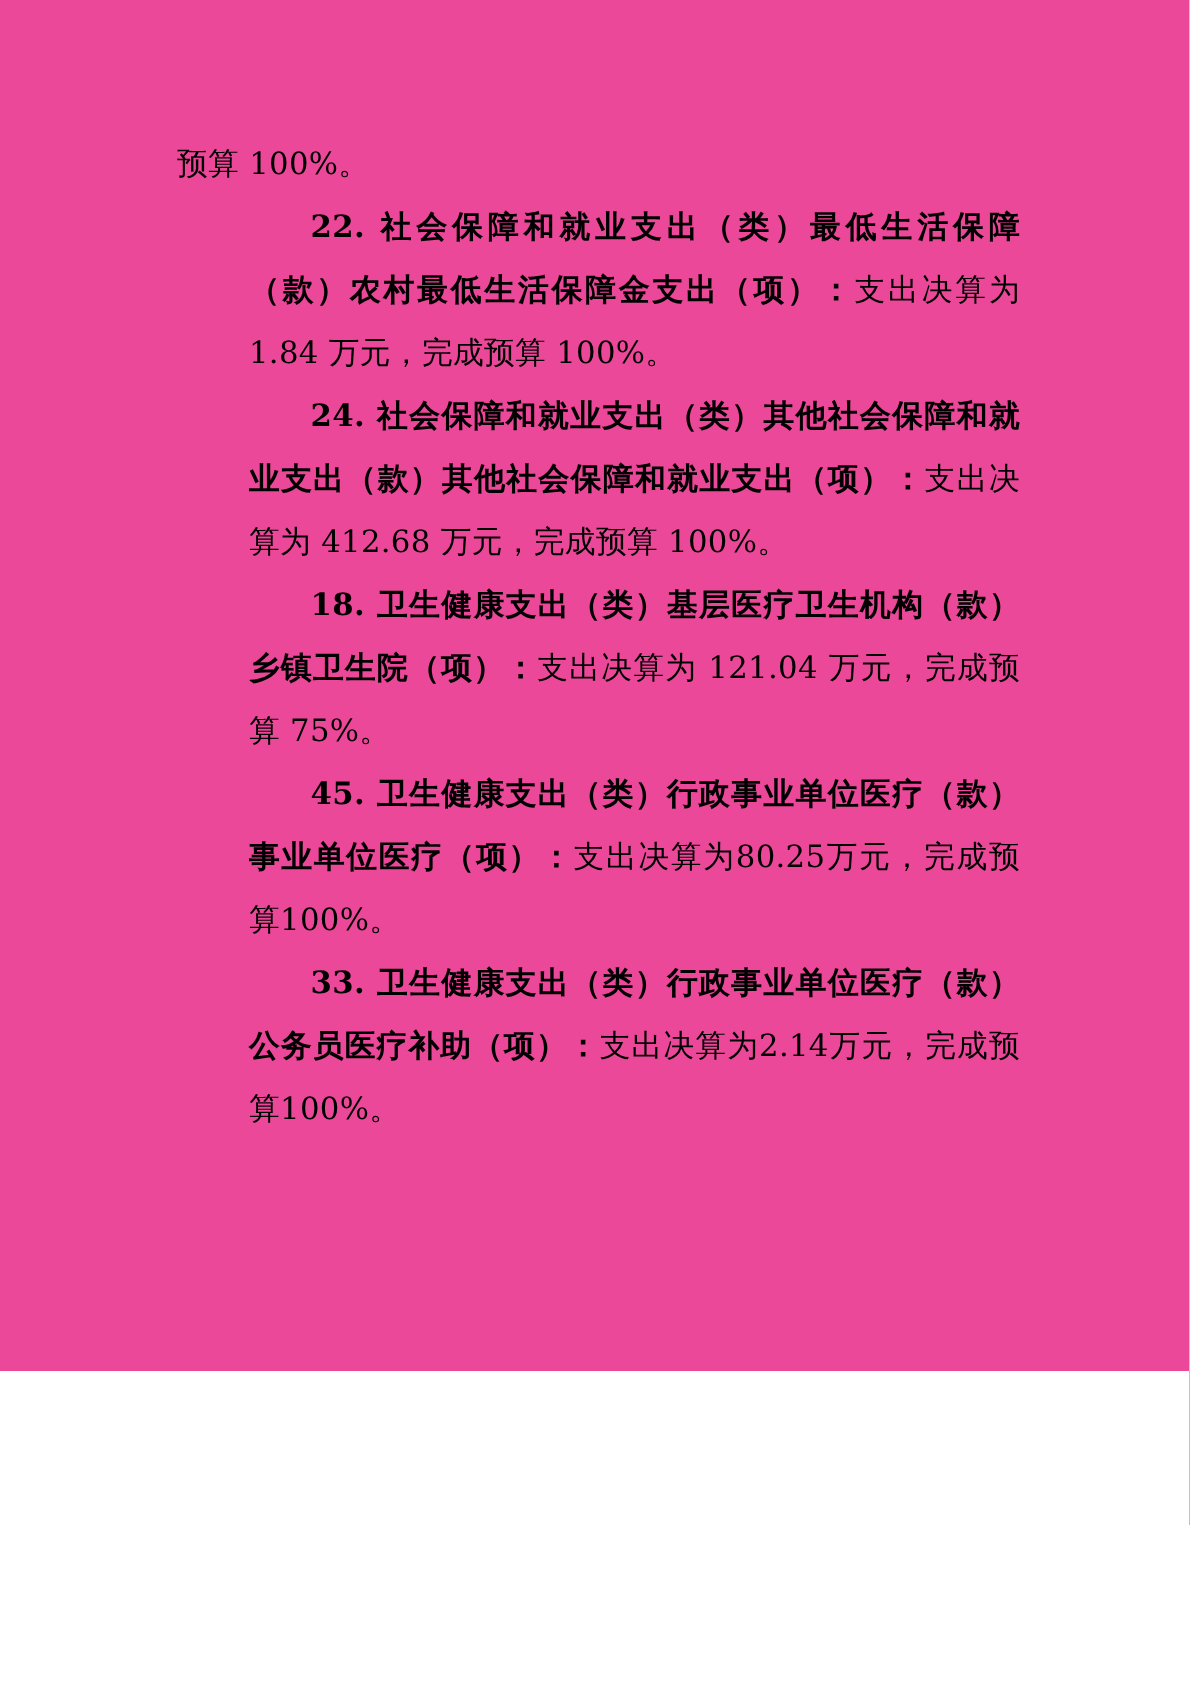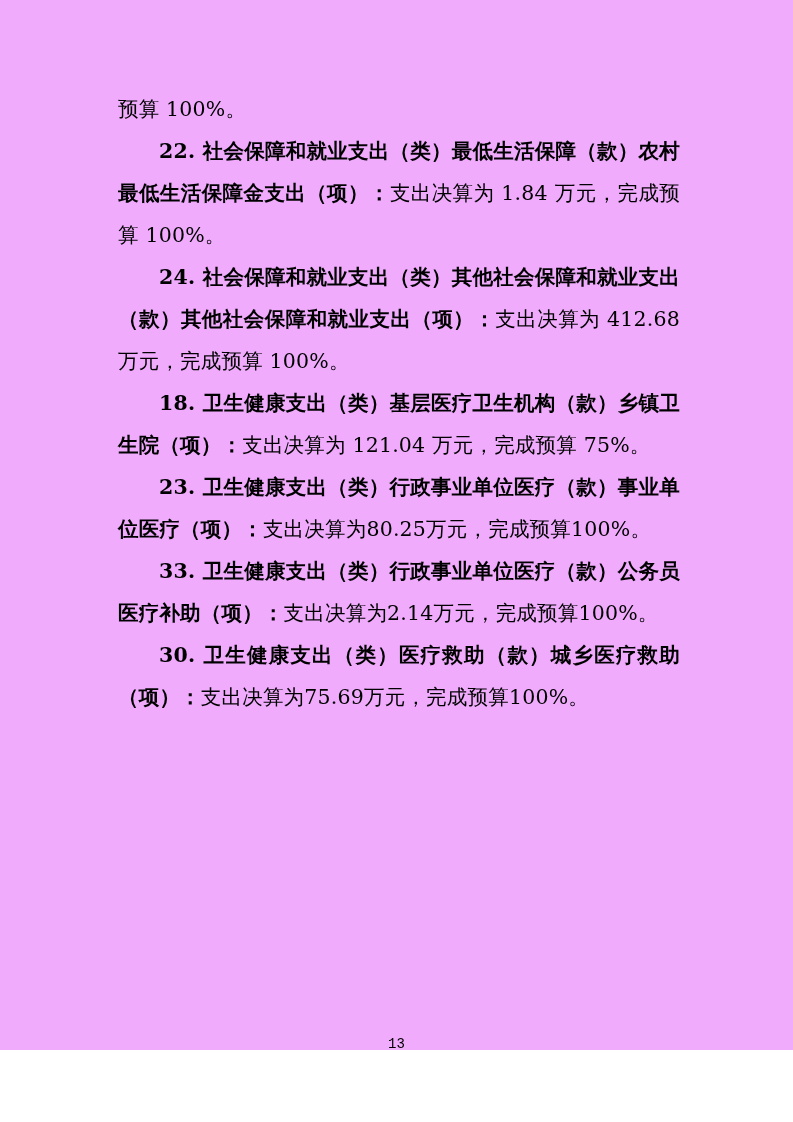--- a/index.html
+++ b/index.html
@@ -3,22 +3,22 @@
 <meta charset="utf-8">
 <style>
   html, body {
     margin: 0;
     padding: 0;
     background: #ffffff;
   }
   .page {
     position: relative;
     width: 793px;
-    height: 1050px;
-    background: #f0abfc;
+    height: 914px;
+    background: #ec4899;
     margin: 0 auto;
     overflow: hidden;
     font-family: "DejaVu Serif", "Liberation Serif", serif;
     color: #000000;
   }
   .content {
     position: absolute;
     left: 118px;
     top: 88px;
     width: 562px;
@@ -26,20 +26,21 @@
   .para {
     font-size: 20.5px;
     line-height: 42px;
     text-align: justify;
     text-justify: inter-ideograph;
     margin: 0 0 0 0;
     letter-spacing: 0.2px;
   }
   .para.indent {
     text-indent: 41px;
+    margin-left: 48px;
   }
   .bold {
     font-weight: bold;
     font-family: "DejaVu Serif", "Liberation Serif", serif;
   }
   .page-number {
     position: absolute;
     left: 0;
     right: 0;
     top: 1036px;
@@ -69,28 +70,25 @@
       <span class="bold">24. 社会保障和就业支出（类）其他社会保障和就业支出（款）其他社会保障和就业支出（项）：</span><span>支出决算为 412.68 万元，完成预算 100%。</span>
     </p>
 
     <p class="para indent">
       <span class="bold">18. 卫生健康支出（类）基层医疗卫生机构（款）乡镇卫生院（项）：</span><span>支出决算为 121.04 万元，完成预算 75%。</span>
     </p>
 
 
 
     <p class="para indent">
-      <span class="bold">23. 卫生健康支出（类）行政事业单位医疗（款）事业单位医疗（项）：</span><span>支出决算为80.25万元，完成预算100%。</span>
+      <span class="bold">45. 卫生健康支出（类）行政事业单位医疗（款）事业单位医疗（项）：</span><span>支出决算为80.25万元，完成预算100%。</span>
     </p>
 
     <p class="para indent">
       <span class="bold">33. 卫生健康支出（类）行政事业单位医疗（款）公务员医疗补助（项）：</span><span>支出决算为2.14万元，完成预算100%。</span>
     </p>
 
-    <p class="para indent">
-      <span class="bold">30. 卫生健康支出（类）医疗救助（款）城乡医疗救助（项）：</span><span>支出决算为75.69万元，完成预算100%。</span>
-    </p>
 
   </div>
 
   <div class="page-number">13</div>
 
 </div>
 
 </body></html>

